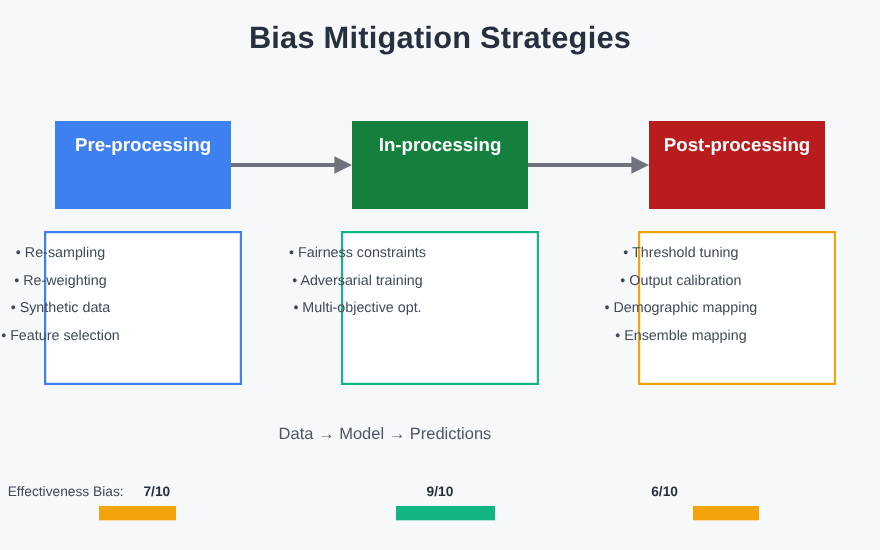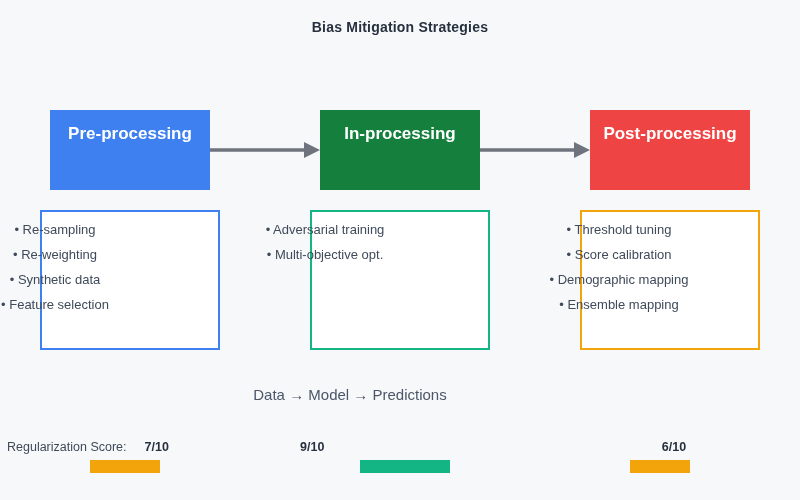--- a/index.html
+++ b/index.html
@@ -5,30 +5,30 @@
   html,body{margin:0;padding:0;}
   body{
     width:800px;height:500px;
     background:#f7f8fa;
     font-family:"Liberation Sans", sans-serif;
     position:relative;overflow:hidden;
     color:#2b3442;
   }
   .page-title{
     position:absolute;top:19px;left:0;width:800px;
-    text-align:center;font-size:14px;font-weight:bold;
+    text-align:center;font-size:28px;font-weight:bold;
     color:#27303f;letter-spacing:.2px;
   }
   .stage-box{
     position:absolute;top:110px;width:160px;height:80px;
     box-sizing:border-box;
   }
   .stage-box .stage-label{
-    display:block;padding-top:14px;text-align:center;
-    color:#ffffff;font-weight:bold;font-size:17px;
+    display:block;text-align:center;
+    color:#ffffff;font-weight:bold;font-size:17px;margin-top:12px;
   }
   .stage-box.pre{left:50px;}
   .stage-box.in{left:320px;}
   .stage-box.post{left:590px;}
   .arrow{position:absolute;top:138px;width:110px;height:24px;}
   .arrow.a1{left:210px;}
   .arrow.a2{left:480px;}
   .detail-box{
     position:absolute;top:210px;width:180px;height:140px;
     background:#ffffff;border:2px solid #ccc;box-sizing:border-box;
@@ -45,41 +45,41 @@
   .stage-list.in{left:205px;}
   .stage-list.post{left:499px;}
   .flow-label{
     position:absolute;top:386px;left:0;width:700px;
     text-align:center;font-size:15px;color:#4c5668;
   }
   .eff-row{position:absolute;top:440px;left:0;width:800px;font-size:12.5px;color:#3f4a5a;}
   .eff-label-wrap{position:absolute;left:7px;top:0;white-space:nowrap;}
   .score-text{font-weight:bold;color:#27303f;}
   .eff-label-wrap .score-text{margin-left:18px;}
-  .score-mid{position:absolute;left:300px;top:0;width:200px;text-align:left;}
-  .score-right{position:absolute;left:574px;top:0;width:200px;text-align:center;}
+  .score-mid{position:absolute;left:300px;top:0;width:200px;text-align:center;}
+  .score-right{position:absolute;left:592px;top:0;width:200px;text-align:left;}
   .score-bar{
     position:absolute;top:460px;height:13px;background:#ccc;
   }
   .score-bar.b0{left:90px;}
   .score-bar.b1{left:360px;}
   .score-bar.b2{left:630px;}
 </style>
 </head>
 <body>
 
 <div class="page-title">Bias Mitigation Strategies</div>
 
 <div class="stage-box pre" style="background: rgb(62, 128, 240);">
   <span class="stage-label">Pre-processing</span>
 </div>
 <div class="stage-box in" style="background: #15803d;">
   <span class="stage-label">In-processing</span>
 </div>
-<div class="stage-box post" style="background: #ef4444;">
+<div class="stage-box post" style="background: #b91c1c;">
   <span class="stage-label">Post-processing</span>
 </div>
 
 <svg class="arrow a1" viewBox="0 0 110 24">
   <line x1="0" y1="12" x2="98" y2="12" stroke="#6e737d" stroke-width="3.5"></line>
   <polygon points="94,4 110,12 94,20" fill="#6e737d"></polygon>
 </svg>
 <svg class="arrow a2" viewBox="0 0 110 24">
   <line x1="0" y1="12" x2="98" y2="12" stroke="#6e737d" stroke-width="3.5"></line>
   <polygon points="94,4 110,12 94,20" fill="#6e737d"></polygon>
@@ -89,34 +89,35 @@
 <div class="detail-box in" style="border-color: rgb(18, 181, 131);"></div>
 <div class="detail-box post" style="border-color: rgb(243, 164, 10);"></div>
 
 <div class="stage-list pre">
   <div>• Re-sampling</div>
   <div>• Re-weighting</div>
   <div>• Synthetic data</div>
   <div>• Feature selection</div>
 </div>
 <div class="stage-list in">
+  <div>• Fairness constraints</div>
   <div>• Adversarial training</div>
   <div>• Multi-objective opt.</div>
 </div>
 <div class="stage-list post">
   <div>• Threshold tuning</div>
-  <div>• Score calibration</div>
+  <div>• Output calibration</div>
   <div>• Demographic mapping</div>
   <div>• Ensemble mapping</div>
 </div>
 
 <div class="flow-label">Data  →  Model  →  Predictions</div>
 
 <div class="eff-row">
   <div class="eff-label-wrap">
-    <span>Regularization Score:</span><span class="score-text">7/10</span>
+    <span>Effectiveness Bias:</span><span class="score-text">7/10</span>
   </div>
   <div class="score-mid score-text">9/10</div>
   <div class="score-right score-text">6/10</div>
 </div>
 <div class="score-bar b0" style="width: 70px; background: rgb(243, 164, 10);"></div>
 <div class="score-bar b1" style="width: 90px; background: rgb(18, 181, 131);"></div>
 <div class="score-bar b2" style="width: 60px; background: rgb(243, 164, 10);"></div>
 
 </body></html>

